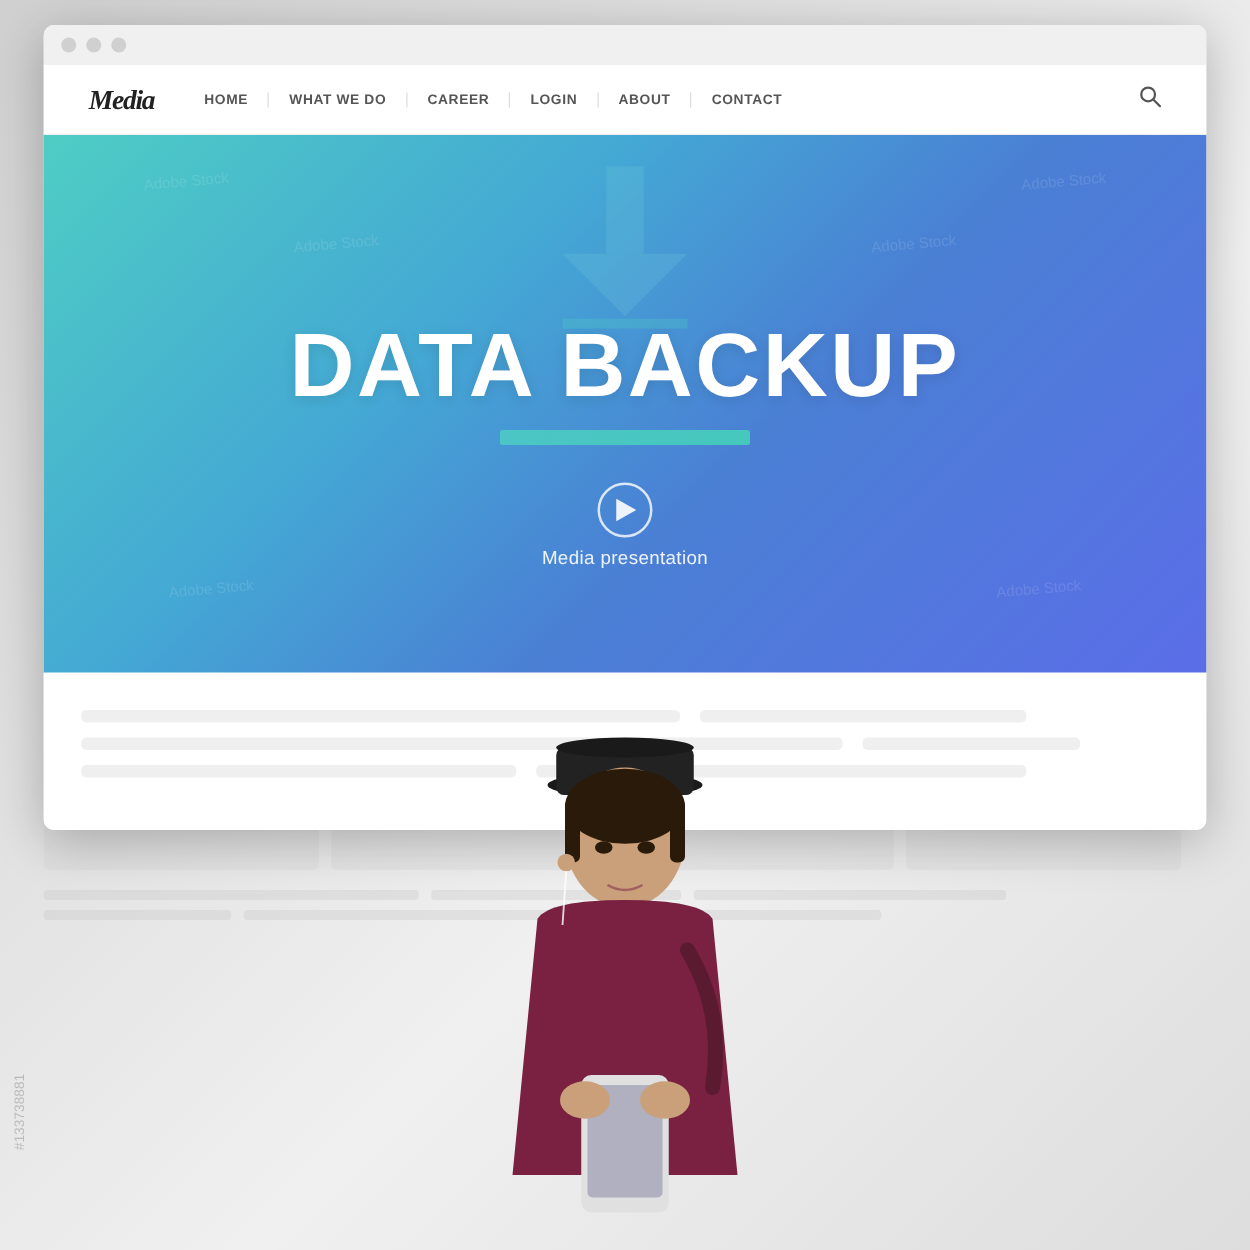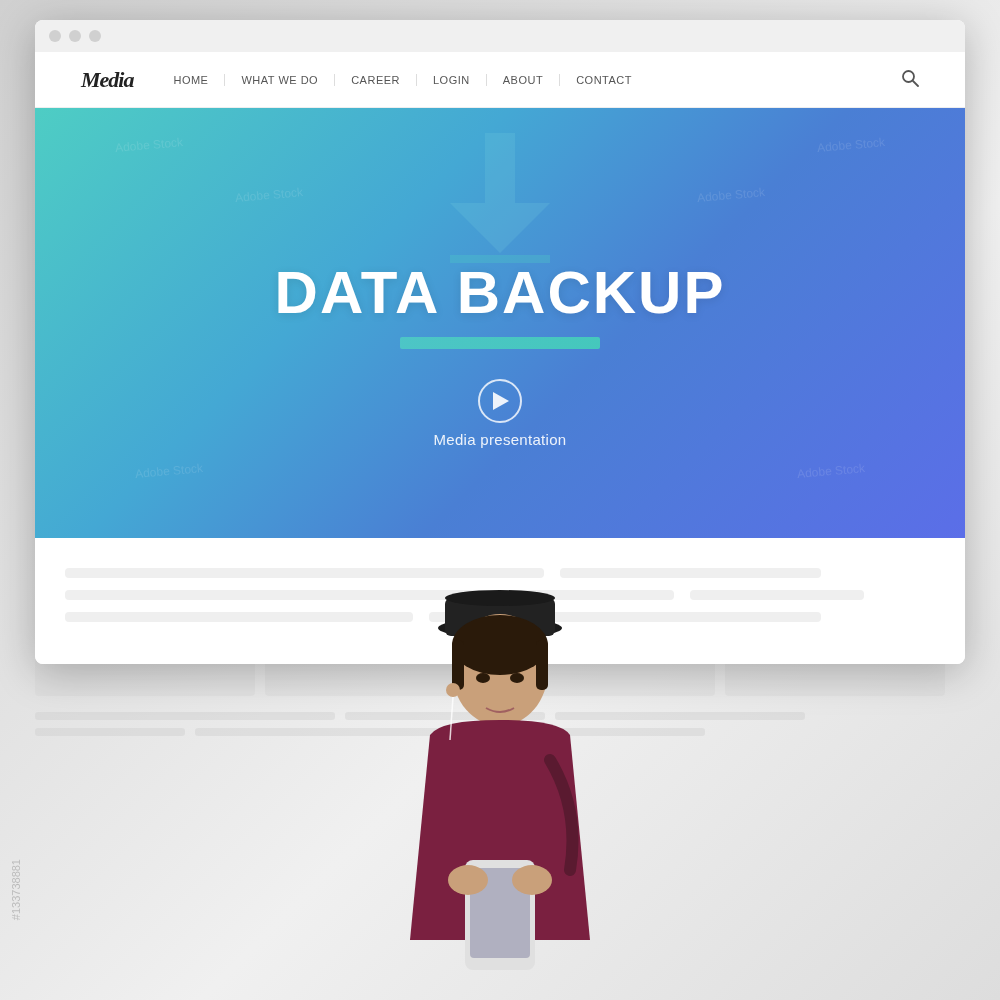--- a/index.html
+++ b/index.html
@@ -48,21 +48,21 @@
       width: 12px;
       height: 12px;
       border-radius: 50%;
       background: #d0d0d0;
     }
 
     
     .nav-bar {
       display: flex;
       align-items: center;
-      padding: 0 46px;
+      padding: 0 36px;
       height: 56px;
       background: #fff;
       border-bottom: 1px solid #eee;
     }
 
     .nav-logo {
       font-size: 22px;
       font-weight: bold;
       color: #222;
       font-family: 'Arial Black', cursive;
@@ -78,21 +78,21 @@
       flex: 1;
     }
 
     .nav-link {
       font-size: 11px;
       color: #555;
       text-transform: uppercase;
       letter-spacing: 0.5px;
       padding: 0 16px;
       cursor: pointer;
-      font-weight: 400;
+      font-weight: 700;
       border-right: 1px solid #ddd;
       text-align: center;
     }
 
     .nav-link:last-child {
       border-right: none;
     }
 
     .nav-link:first-child {
       padding-left: 0;
@@ -121,21 +121,21 @@
     
     .hero-icon {
       position: absolute;
       top: 15px;
       left: 50%;
       transform: translateX(-50%);
       opacity: 0.4;
     }
 
     .hero-title {
-      font-size: 60px;
+      font-size: 72px;
       font-weight: 900;
       color: #ffffff;
       letter-spacing: 2px;
       text-align: center;
       z-index: 2;
       margin-top: 60px;
       text-shadow: 0 2px 10px rgba(0,0,0,0.1);
     }
 
     .hero-subtitle-bar {

